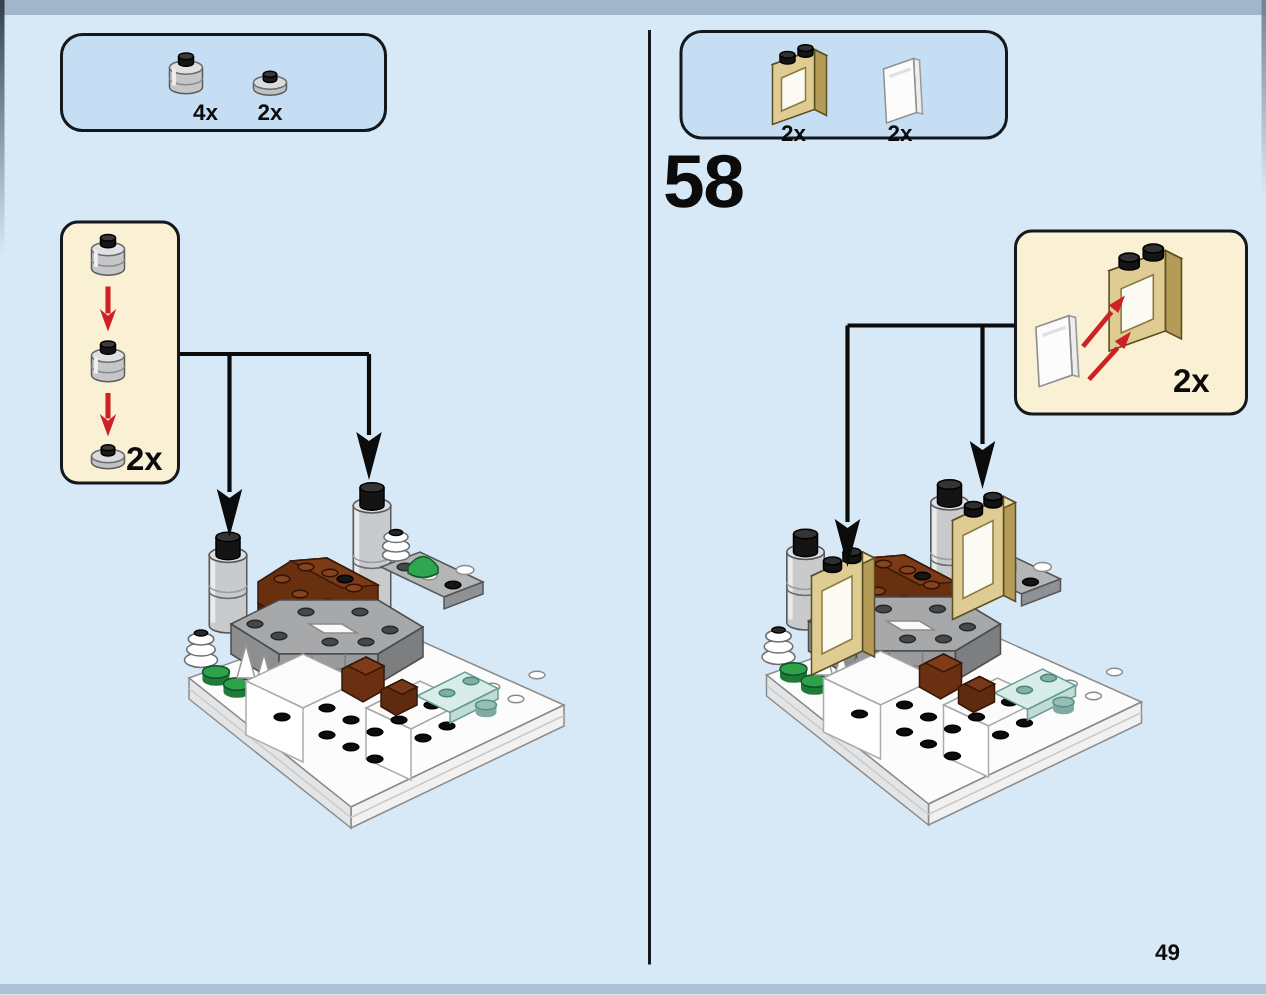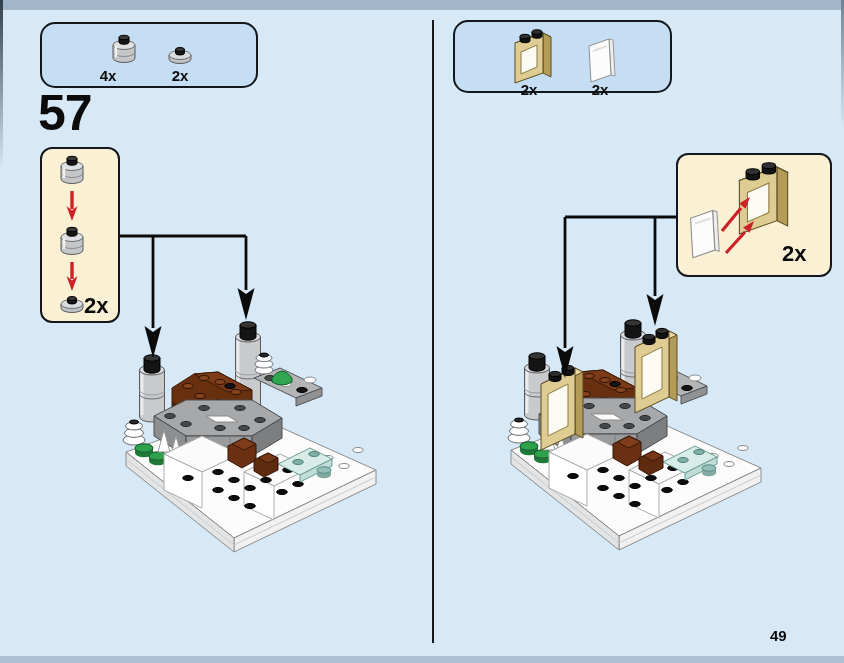--- a/index.html
+++ b/index.html
@@ -60,25 +60,24 @@
         <ellipse cx="17" cy="5.5" rx="5" ry="2.2" fill="#3A3A3A" stroke="#000"></ellipse>
         <path d="M9,14 L9,25" stroke="#EFEFEF" stroke-width="2.5"></path>
       </g>
       <g transform="translate(123,22)">
         <path d="M4,9 L4,13 A11,4.5 0 0 0 26,13 L26,9" fill="#BFC1C3" stroke="#595B5D"></path>
         <ellipse cx="15" cy="9" rx="11" ry="4.5" fill="#D8DADC" stroke="#6A6C6E"></ellipse>
         <path d="M10.5,3.5 L10.5,7 A4.5,2 0 0 0 19.5,7 L19.5,3.5" fill="#1A1A1A" stroke="#000"></path>
         <ellipse cx="15" cy="3.5" rx="4.5" ry="2" fill="#3A3A3A" stroke="#000"></ellipse>
       </g>
     </svg>
-    <span class="qty-label" style="left:44px;top:44px;width:44px;">4x</span>
+    <span class="qty-label" style="left:73px;top:44px;width:44px;">4x</span>
     <span class="qty-label" style="left:116px;top:44px;width:44px;">2x</span>
   </div>
 
-  <div class="step-number" style="left:38px;top:88px;">57</div>
 
   <div class="callout-box" style="left:40px;top:147px;width:80px;height:176px;">
     <svg width="75" height="171" viewBox="0 0 75 171">
       <g transform="translate(13,4)">
         <path d="M6,13 L6,26 A11,4.5 0 0 0 28,26 L28,13" fill="#C4C6C8" stroke="#595B5D"></path>
         <path d="M6,20 A11,4.5 0 0 0 28,20" stroke="#8A8C8E" fill="none"></path>
         <ellipse cx="17" cy="13" rx="11" ry="4.5" fill="#DEE0E2" stroke="#6A6C6E"></ellipse>
         <path d="M12,5.5 L12,10 A5,2.2 0 0 0 22,10 L22,5.5" fill="#151515" stroke="#000"></path>
         <ellipse cx="17" cy="5.5" rx="5" ry="2.2" fill="#3A3A3A" stroke="#000"></ellipse>
         <path d="M9,14 L9,25" stroke="#EFEFEF" stroke-width="2.5"></path>
@@ -224,20 +223,21 @@
       <g transform="translate(128,12)">
         <polygon points="26,5 30,6 32,42 28,41" fill="#EDEDED" stroke="#9A9A9A"></polygon>
         <polygon points="6,12 26,5 28,41 8,48" fill="#FCFCFC" stroke="#8F8F8F"></polygon>
         <path d="M10,17 L24,12" stroke="#E0E0E0" stroke-width="2"></path>
       </g>
     </svg>
     <span class="qty-label" style="left:52px;top:60px;width:44px;">2x</span>
     <span class="qty-label" style="left:123px;top:60px;width:44px;">2x</span>
   </div>
 
+  <div class="step-number" style="left:442px;top:96px;">58</div>
 
   <div class="callout-box" style="left:676px;top:153px;width:156px;height:124px;">
     <svg width="151" height="119" viewBox="0 0 151 119">
       <g transform="translate(48,4) scale(1.34)">
         <polygon points="10,16 38,6 46,10 18,20" fill="#E9D9A5" stroke="#5C4D22" stroke-width="0.8"></polygon>
         <polygon points="38,6 46,10 46,50 38,46" fill="#B49C58" stroke="#5C4D22" stroke-width="0.8"></polygon>
         <polygon points="10,16 38,6 38,46 10,56" fill="#DFCC92" stroke="#5C4D22" stroke-width="0.8"></polygon>
         <polygon points="16,25 32,18 32,40 16,47" fill="#FBFAF3" stroke="#8A7A42" stroke-width="0.8"></polygon>
         <path d="M15,9.5 L15,13.5 A5,2.2 0 0 0 25,13.5 L25,9.5" fill="#141414" stroke="#000" stroke-width="0.8"></path>
         <ellipse cx="20" cy="9.5" rx="5" ry="2.2" fill="#303030" stroke="#000" stroke-width="0.8"></ellipse>

